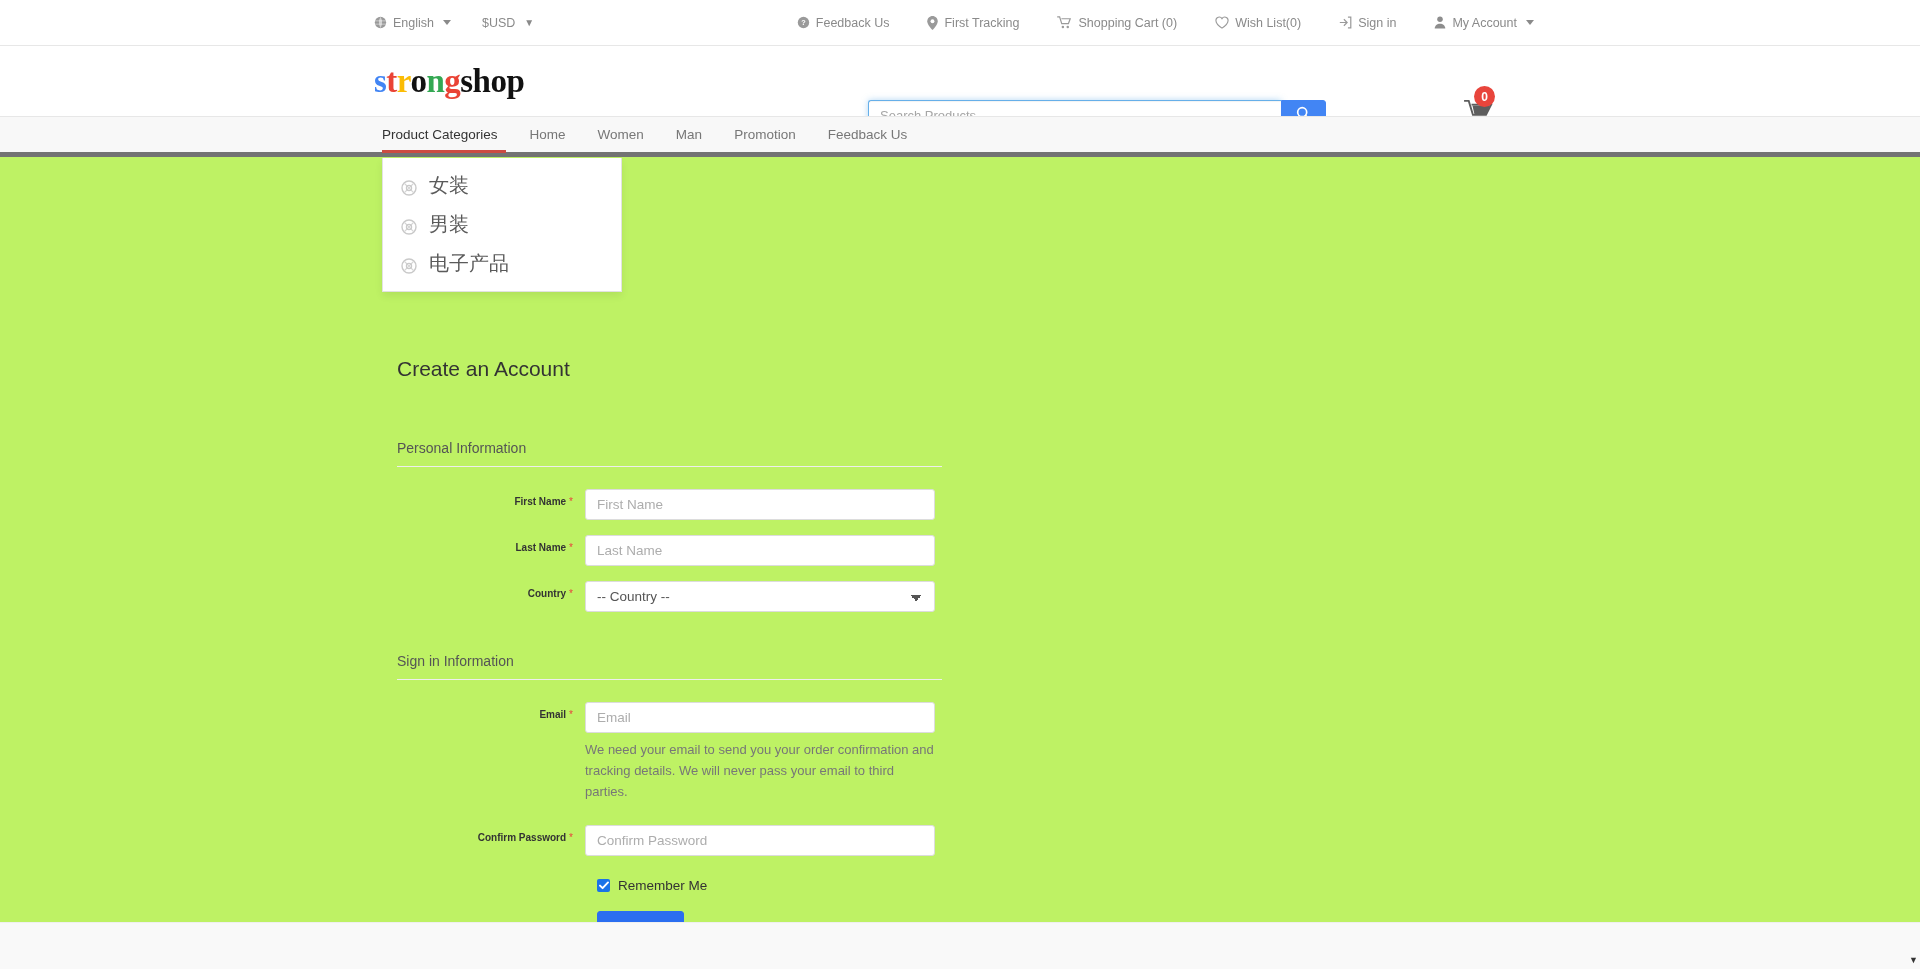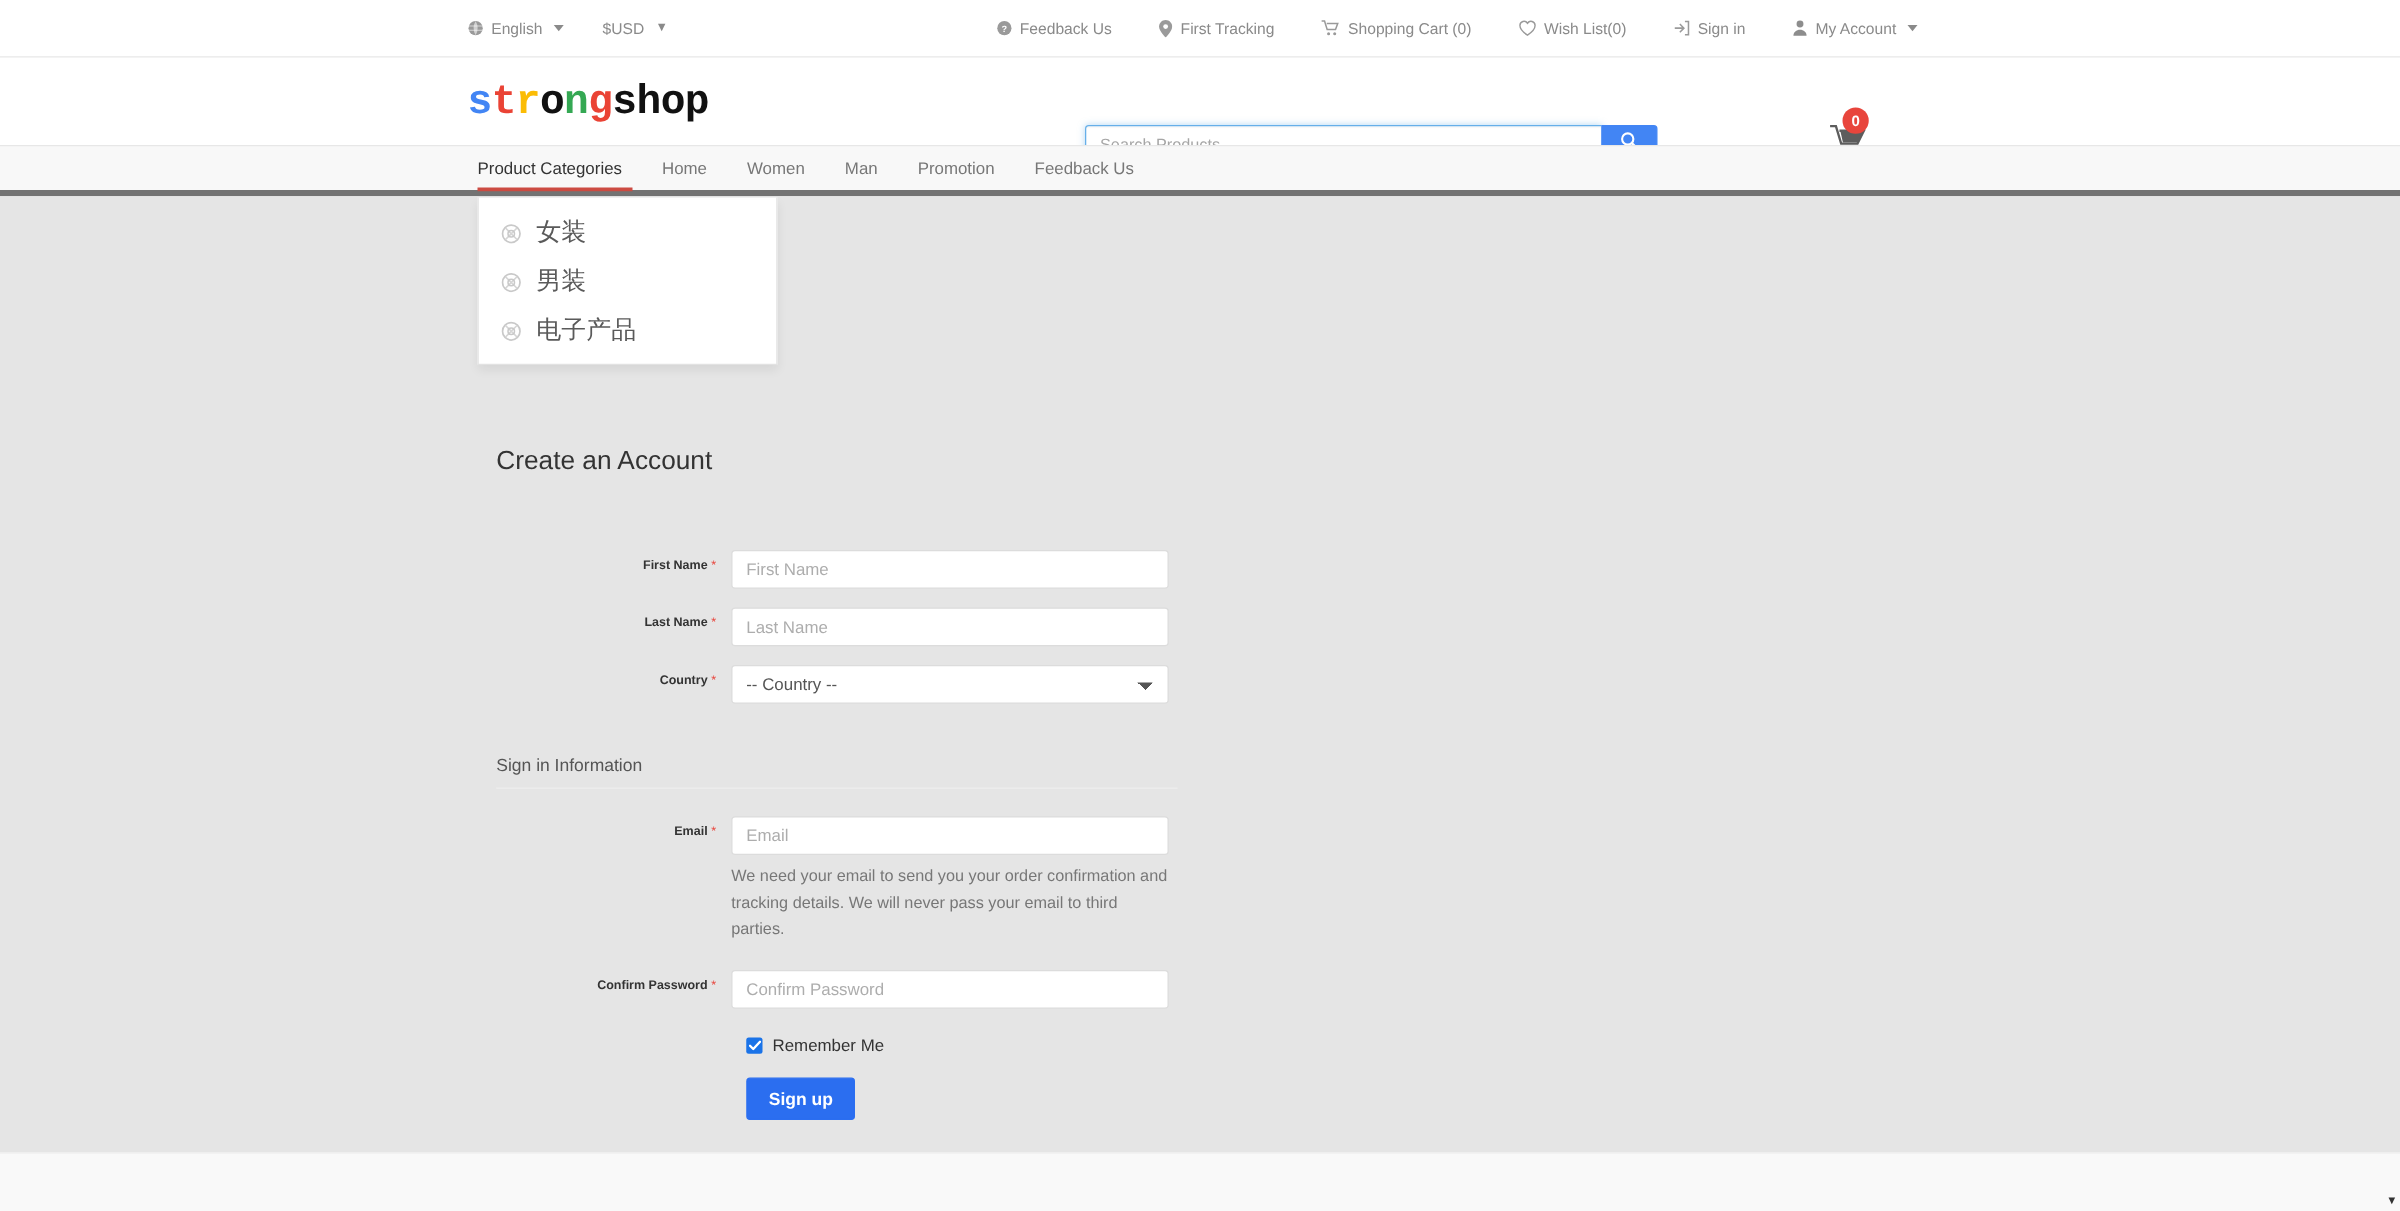--- a/index.html
+++ b/index.html
@@ -63,21 +63,21 @@
     align-items: center;
     position: relative;
   }
   .logo {
     margin-left: 374px;
     font-size: 33px;
     font-weight: bold;
     letter-spacing: -0.5px;
     line-height: 1;
     cursor: pointer;
-    font-family: Liberation Mono, monospace;
+    font-family: Liberation Serif, serif;
   }
   .search-wrap {
     position: absolute;
     left: 868px;
     top: 54px;
     display: flex;
     width: 458px;
     height: 30px;
   }
   .search-input {
@@ -195,21 +195,21 @@
   }
   .broken-img {
     width: 16px; height: 16px;
     flex: 0 0 16px;
   }
 
   
   .content {
     position: relative;
     height: 812px;
-    background: #e5e5e5;
+    background: #bef264;
   }
   .page-title {
     position: absolute;
     left: 397px;
     top: 200px;
     font-size: 21px;
     color: #333;
     font-weight: normal;
   }
   .form-area {
@@ -504,20 +504,21 @@
     </div>
   </div>
 </div>
 
 <div class="content">
 
   <h1 class="page-title">Create an Account</h1>
 
   <div class="form-area">
 
+    <div class="section-head">Personal Information</div>
 
     <div class="form-row">
       <div class="form-label">
         <span>First Name</span><span class="req">*</span>
       </div>
       <div class="form-field">
         <input class="txt-input" type="text" placeholder="First Name" style="">
       </div>
     </div>
 

